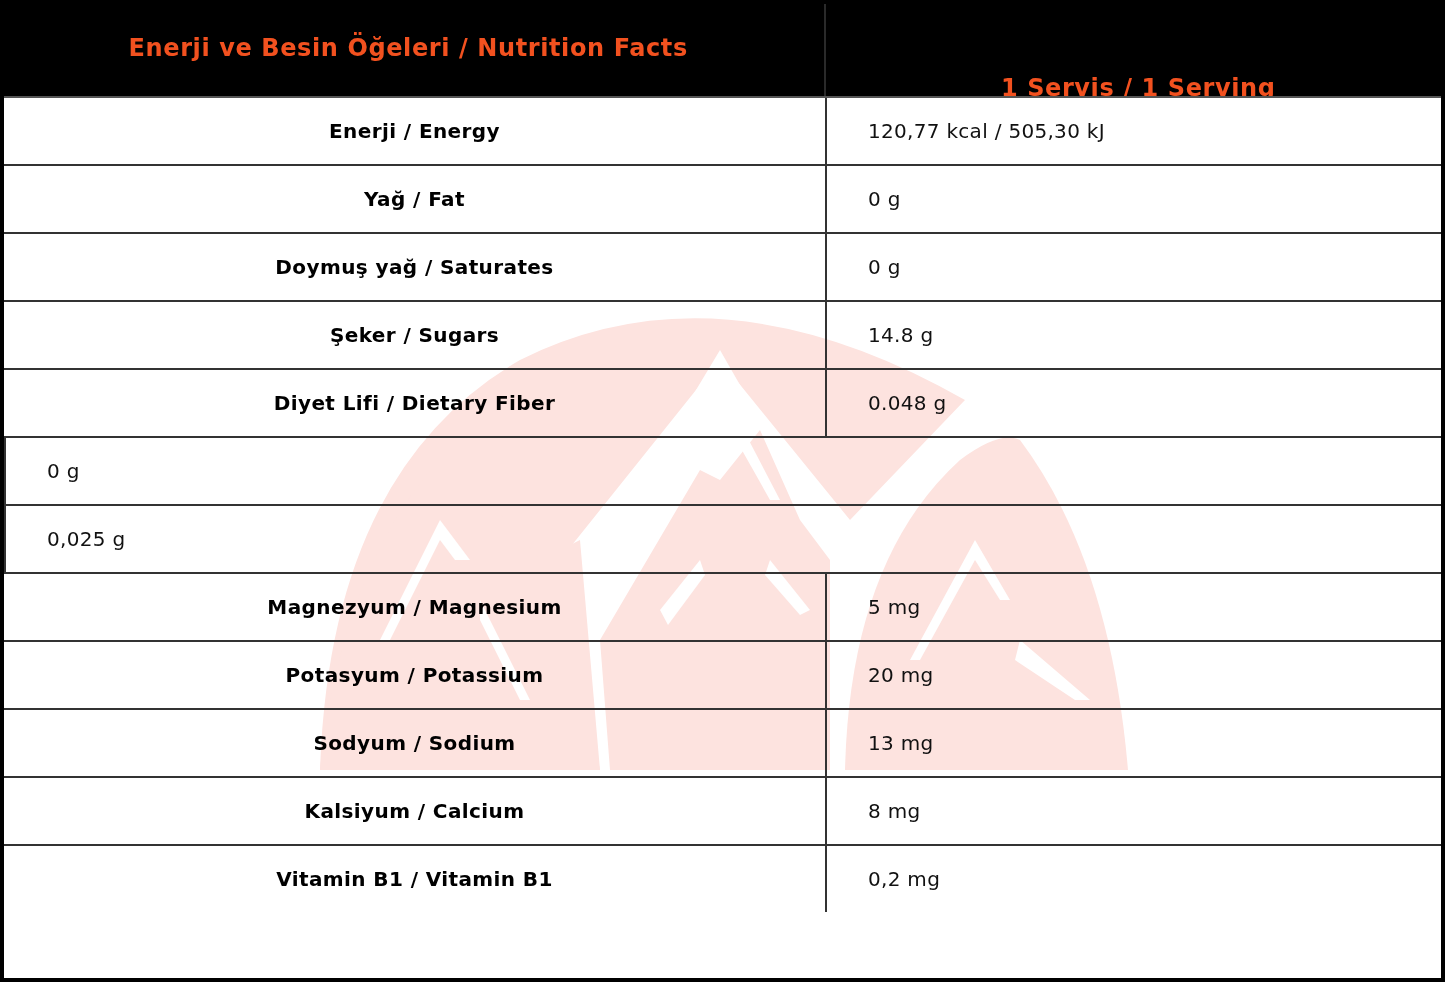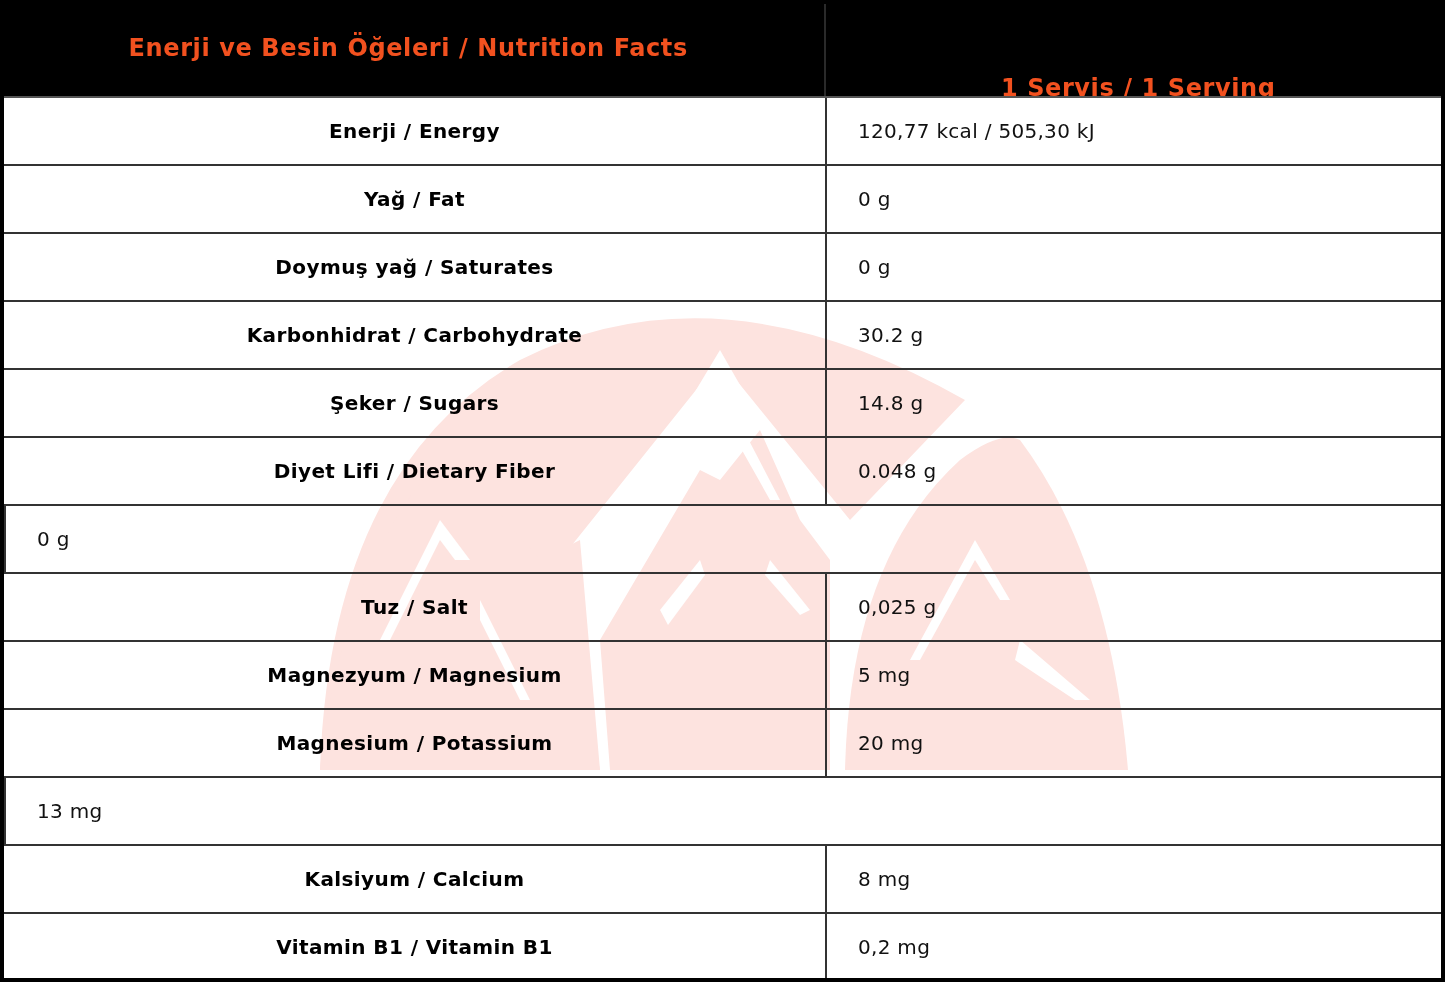--- a/index.html
+++ b/index.html
@@ -94,21 +94,21 @@
       letter-spacing: 0.4px;
     }
     .cell-divider {
       width: 2px;
       background: #333333;
     }
     .cell-value {
       flex: 1;
       display: flex;
       align-items: center;
-      padding-left: 31px;
+      padding-left: 41px;
       font-size: 20px;
       color: #111111;
       letter-spacing: 0.3px;
     }
   </style>
 </head>
 <body>
 
 <div class="frame">
 
@@ -157,54 +157,49 @@
         <div class="cell-label">Yağ / Fat</div>
         <div class="cell-divider"></div>
         <div class="cell-value">0 g</div>
       </div>
       <div class="row">
         <div class="cell-label">Doymuş yağ / Saturates</div>
         <div class="cell-divider"></div>
         <div class="cell-value">0 g</div>
       </div>
       <div class="row">
-        <div class="cell-label">Karbonhidrat / Carbohydrate</div>
-        <div class="cell-divider"></div>
-        <div class="cell-value">30.2 g</div>
-      </div>
-      <div class="row">
         <div class="cell-label">Şeker / Sugars</div>
         <div class="cell-divider"></div>
         <div class="cell-value">14.8 g</div>
       </div>
       <div class="row">
         <div class="cell-label">Diyet Lifi / Dietary Fiber</div>
         <div class="cell-divider"></div>
         <div class="cell-value">0.048 g</div>
       </div>
       <div class="row">
         <div class="cell-divider"></div>
         <div class="cell-value">0 g</div>
       </div>
       <div class="row">
-        <div class="cell-label">Tuz / Salt</div>
         <div class="cell-divider"></div>
         <div class="cell-value">0,025 g</div>
       </div>
       <div class="row">
         <div class="cell-label">Magnezyum / Magnesium</div>
         <div class="cell-divider"></div>
         <div class="cell-value">5 mg</div>
       </div>
       <div class="row">
-        <div class="cell-label">Magnesium / Potassium</div>
+        <div class="cell-label">Potasyum / Potassium</div>
         <div class="cell-divider"></div>
         <div class="cell-value">20 mg</div>
       </div>
       <div class="row">
+        <div class="cell-label">Sodyum / Sodium</div>
         <div class="cell-divider"></div>
         <div class="cell-value">13 mg</div>
       </div>
       <div class="row">
         <div class="cell-label">Kalsiyum / Calcium</div>
         <div class="cell-divider"></div>
         <div class="cell-value">8 mg</div>
       </div>
       <div class="row">
         <div class="cell-label">Vitamin B1 / Vitamin B1</div>

